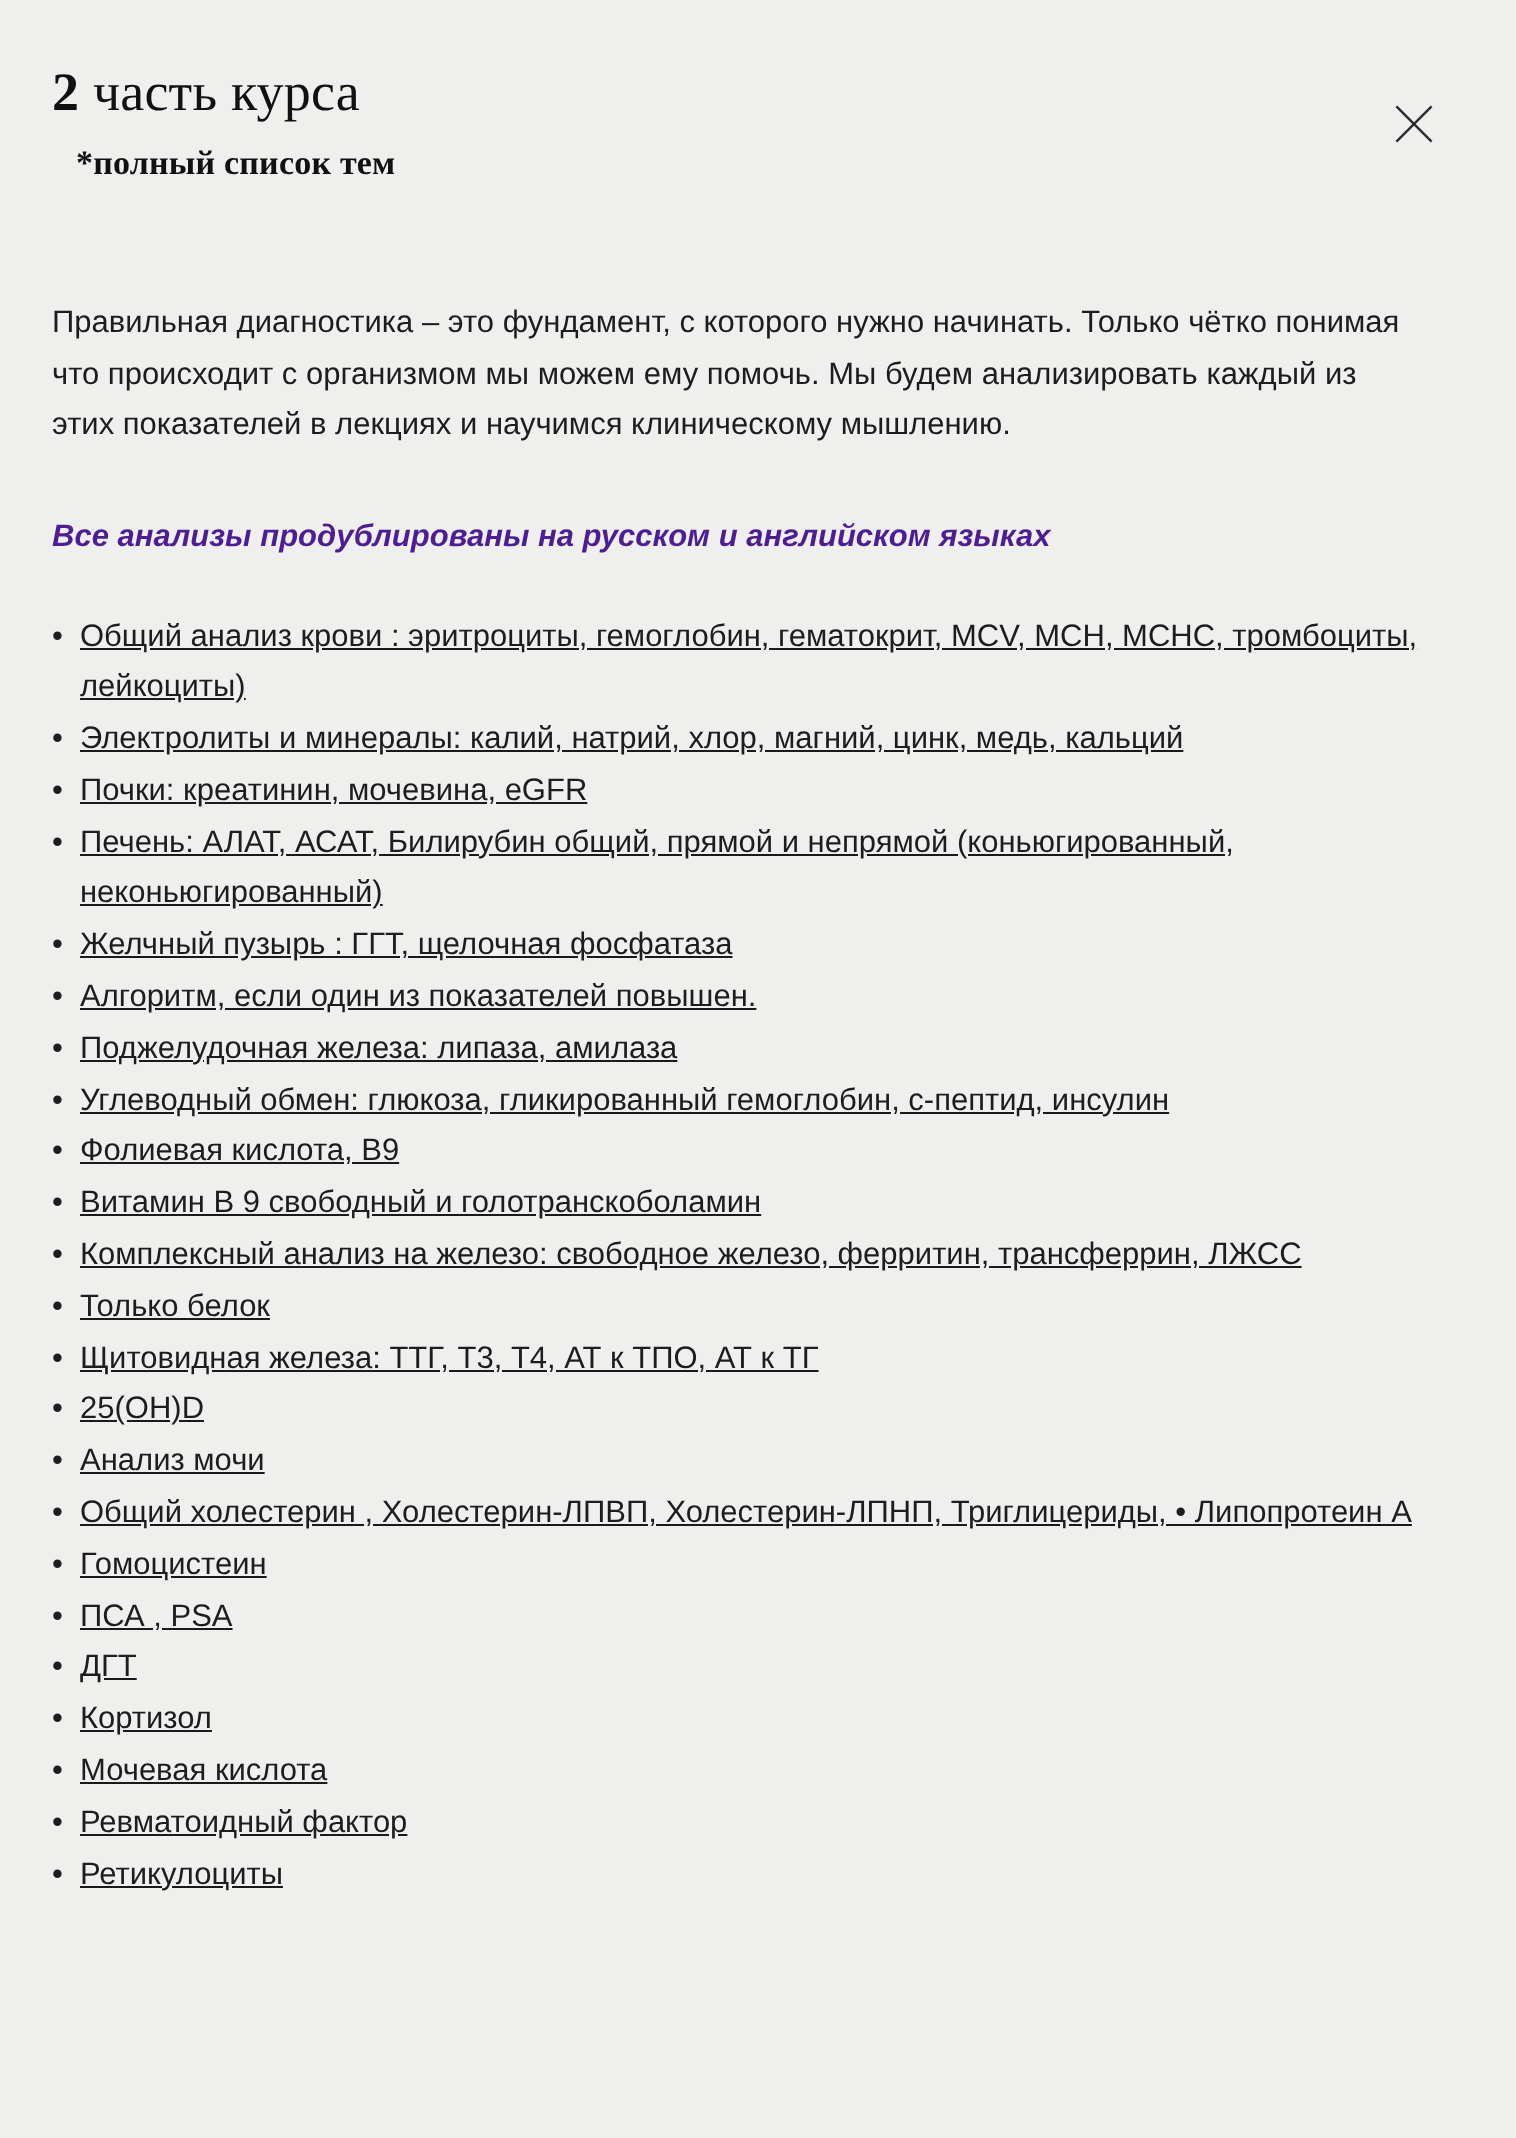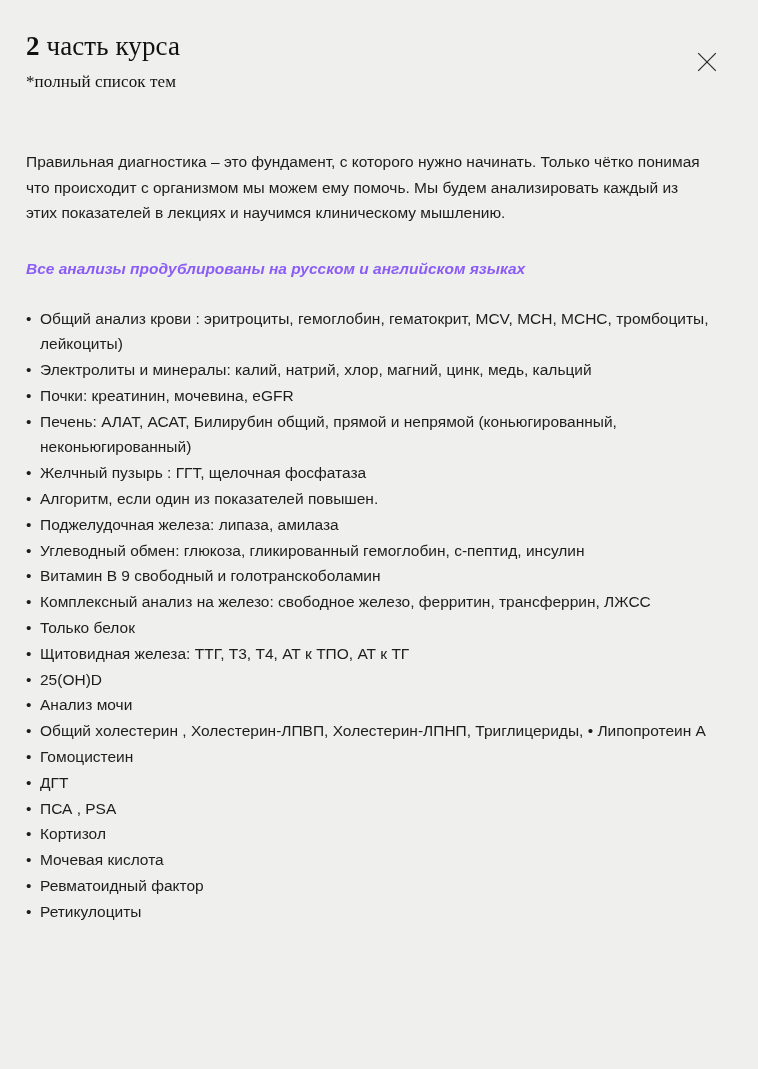--- a/index.html
+++ b/index.html
@@ -40,23 +40,23 @@
     margin: 0;
     letter-spacing: 0.1px;
   }
   .title .numeral {
     font-weight: 700;
   }
   .subtitle {
     font-family: "Liberation Serif", "DejaVu Serif", serif;
     font-size: 17px;
     line-height: 22px;
-    font-weight: 400;
+    font-weight: 700;
     color: #111111;
-    margin: 9px 0 0 0;
+    margin: 9px 0 0 12px;
     letter-spacing: 0.1px;
   }
 
   .close-button {
     position: absolute;
     top: 49px;
     right: 12px;
     width: 26px;
     height: 26px;
     display: flex;
@@ -81,28 +81,29 @@
     max-width: 686px;
   }
 
   .section-note {
     margin: 0;
     padding-top: 31px;
     font-size: 15.5px;
     line-height: 24px;
     font-style: italic;
     font-weight: 700;
-    color: #8b5cf6;
+    color: #4c1d95;
   }
 
   
   .analysis-list {
     list-style: none;
     margin: 0;
     padding: 25px 0 0 0;
+    text-decoration: underline;
   }
   .analysis-list li {
     position: relative;
     font-size: 15.5px;
     line-height: 25.8px;
     color: #1d1d1d;
     padding-left: 14px;
     max-width: 690px;
   }
   .analysis-list li::before {
@@ -140,29 +141,30 @@
 
   <ul class="analysis-list">
     <li>Общий анализ крови : эритроциты, гемоглобин, гематокрит, MCV, MCH, MCHC, тромбоциты, лейкоциты)</li>
     <li>Электролиты и минералы: калий, натрий, хлор, магний, цинк, медь, кальций</li>
     <li>Почки: креатинин, мочевина, eGFR</li>
     <li>Печень: АЛАТ, АСАТ, Билирубин общий, прямой и непрямой (коньюгированный, неконьюгированный)</li>
     <li>Желчный пузырь : ГГТ, щелочная фосфатаза</li>
     <li>Алгоритм, если один из показателей повышен.</li>
     <li>Поджелудочная железа: липаза, амилаза</li>
     <li>Углеводный обмен: глюкоза, гликированный гемоглобин, с-пептид, инсулин</li>
+    <li>Фолиевая кислота, B9</li>
     <li>Витамин В 9 свободный и голотранскоболамин</li>
     <li>Комплексный анализ на железо: свободное железо, ферритин, трансферрин, ЛЖСС</li>
     <li>Только белок</li>
     <li>Щитовидная железа: ТТГ, Т3, Т4, АТ к ТПО, АТ к ТГ</li>
     <li>25(OH)D</li>
     <li>Анализ мочи</li>
     <li>Общий холестерин , Холестерин-ЛПВП, Холестерин-ЛПНП, Триглицериды, • Липопротеин А</li>
     <li>Гомоцистеин</li>
+    <li>ПСА , PSA</li>
     <li>ДГТ</li>
-    <li>ПСА , PSA</li>
     <li>Кортизол</li>
     <li>Мочевая кислота</li>
     <li>Ревматоидный фактор</li>
     <li>Ретикулоциты</li>
   </ul>
 
 </div>
 
 </body></html>

